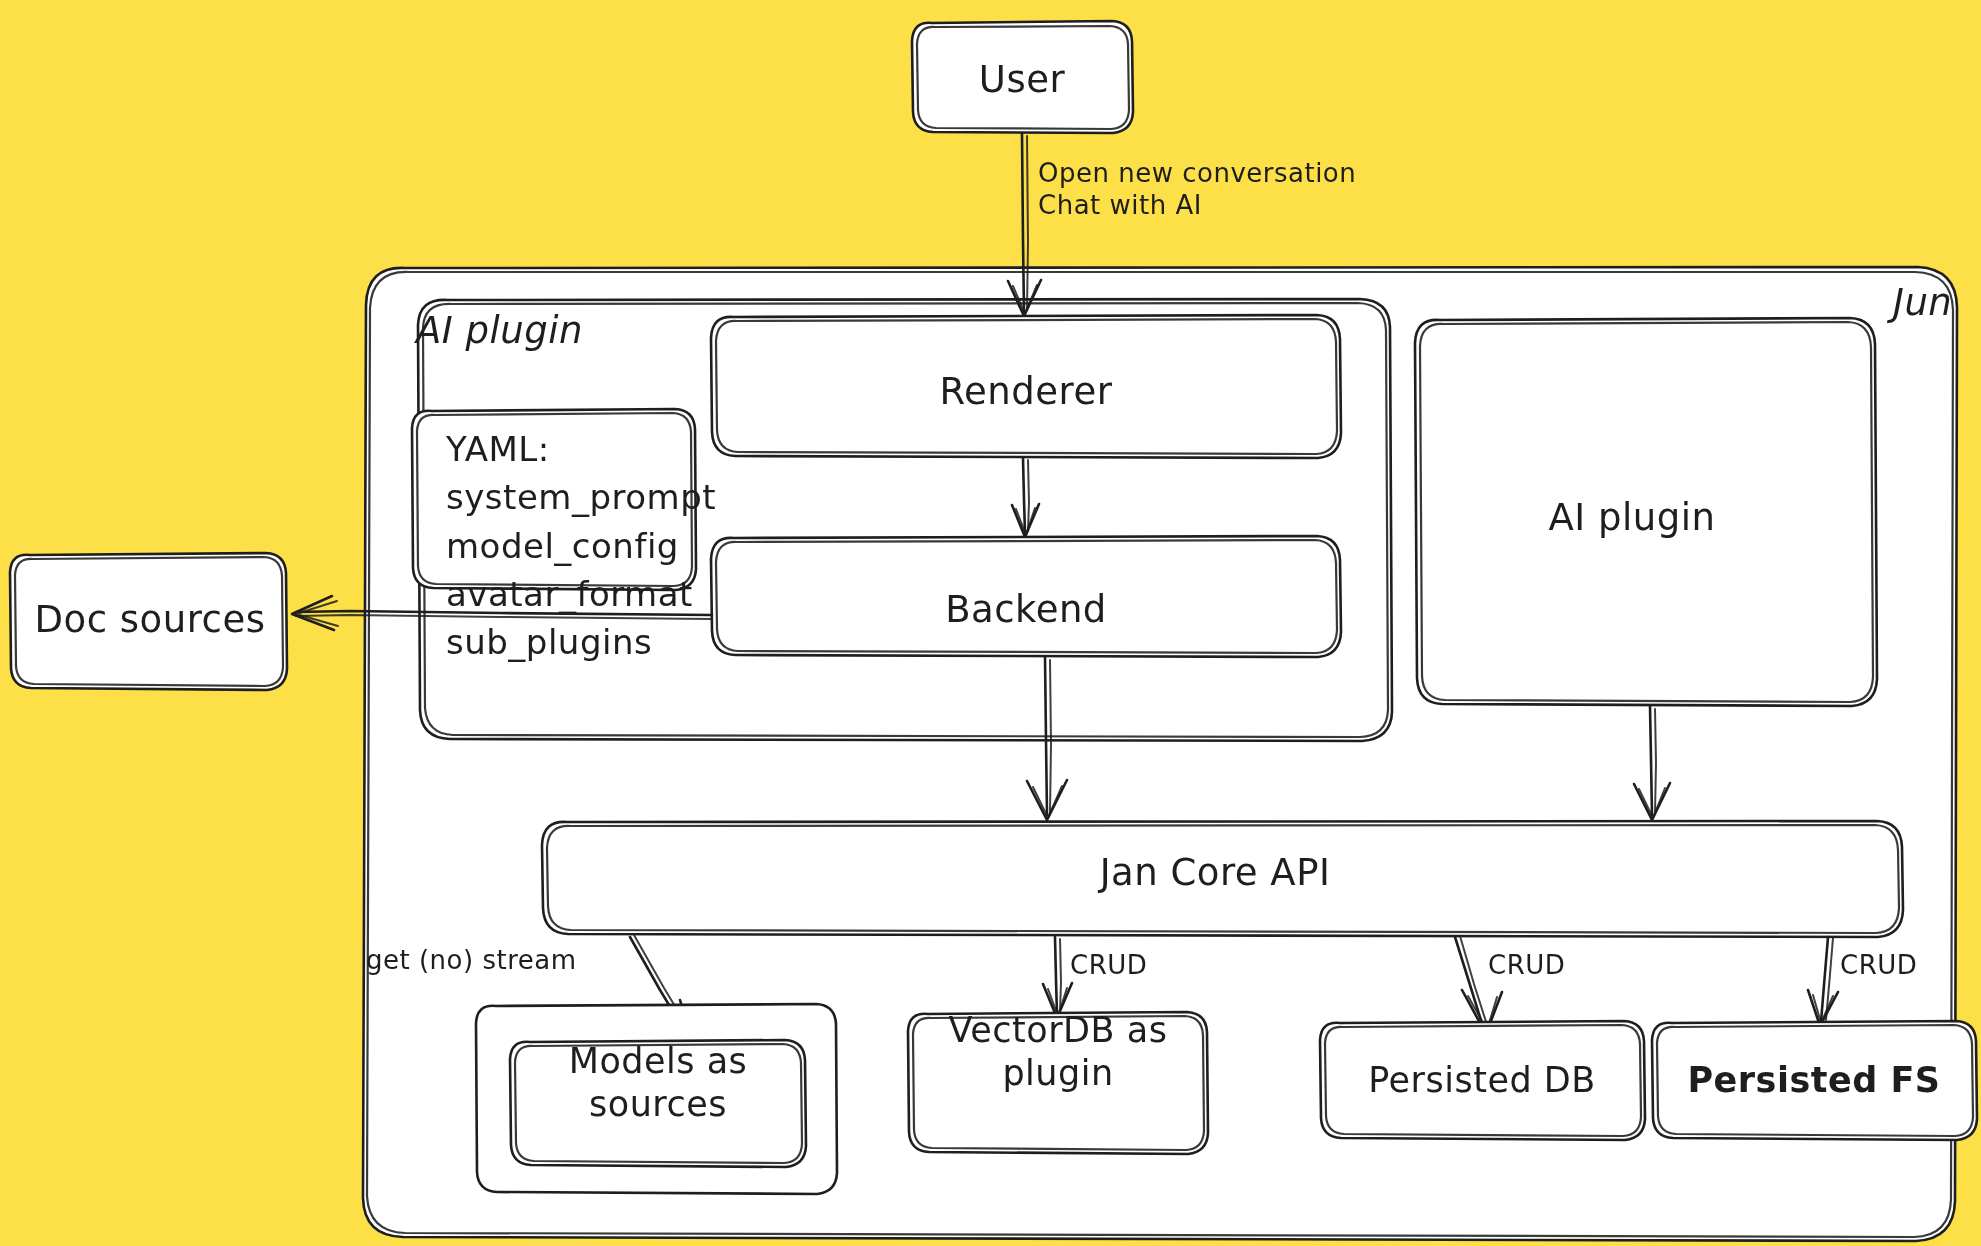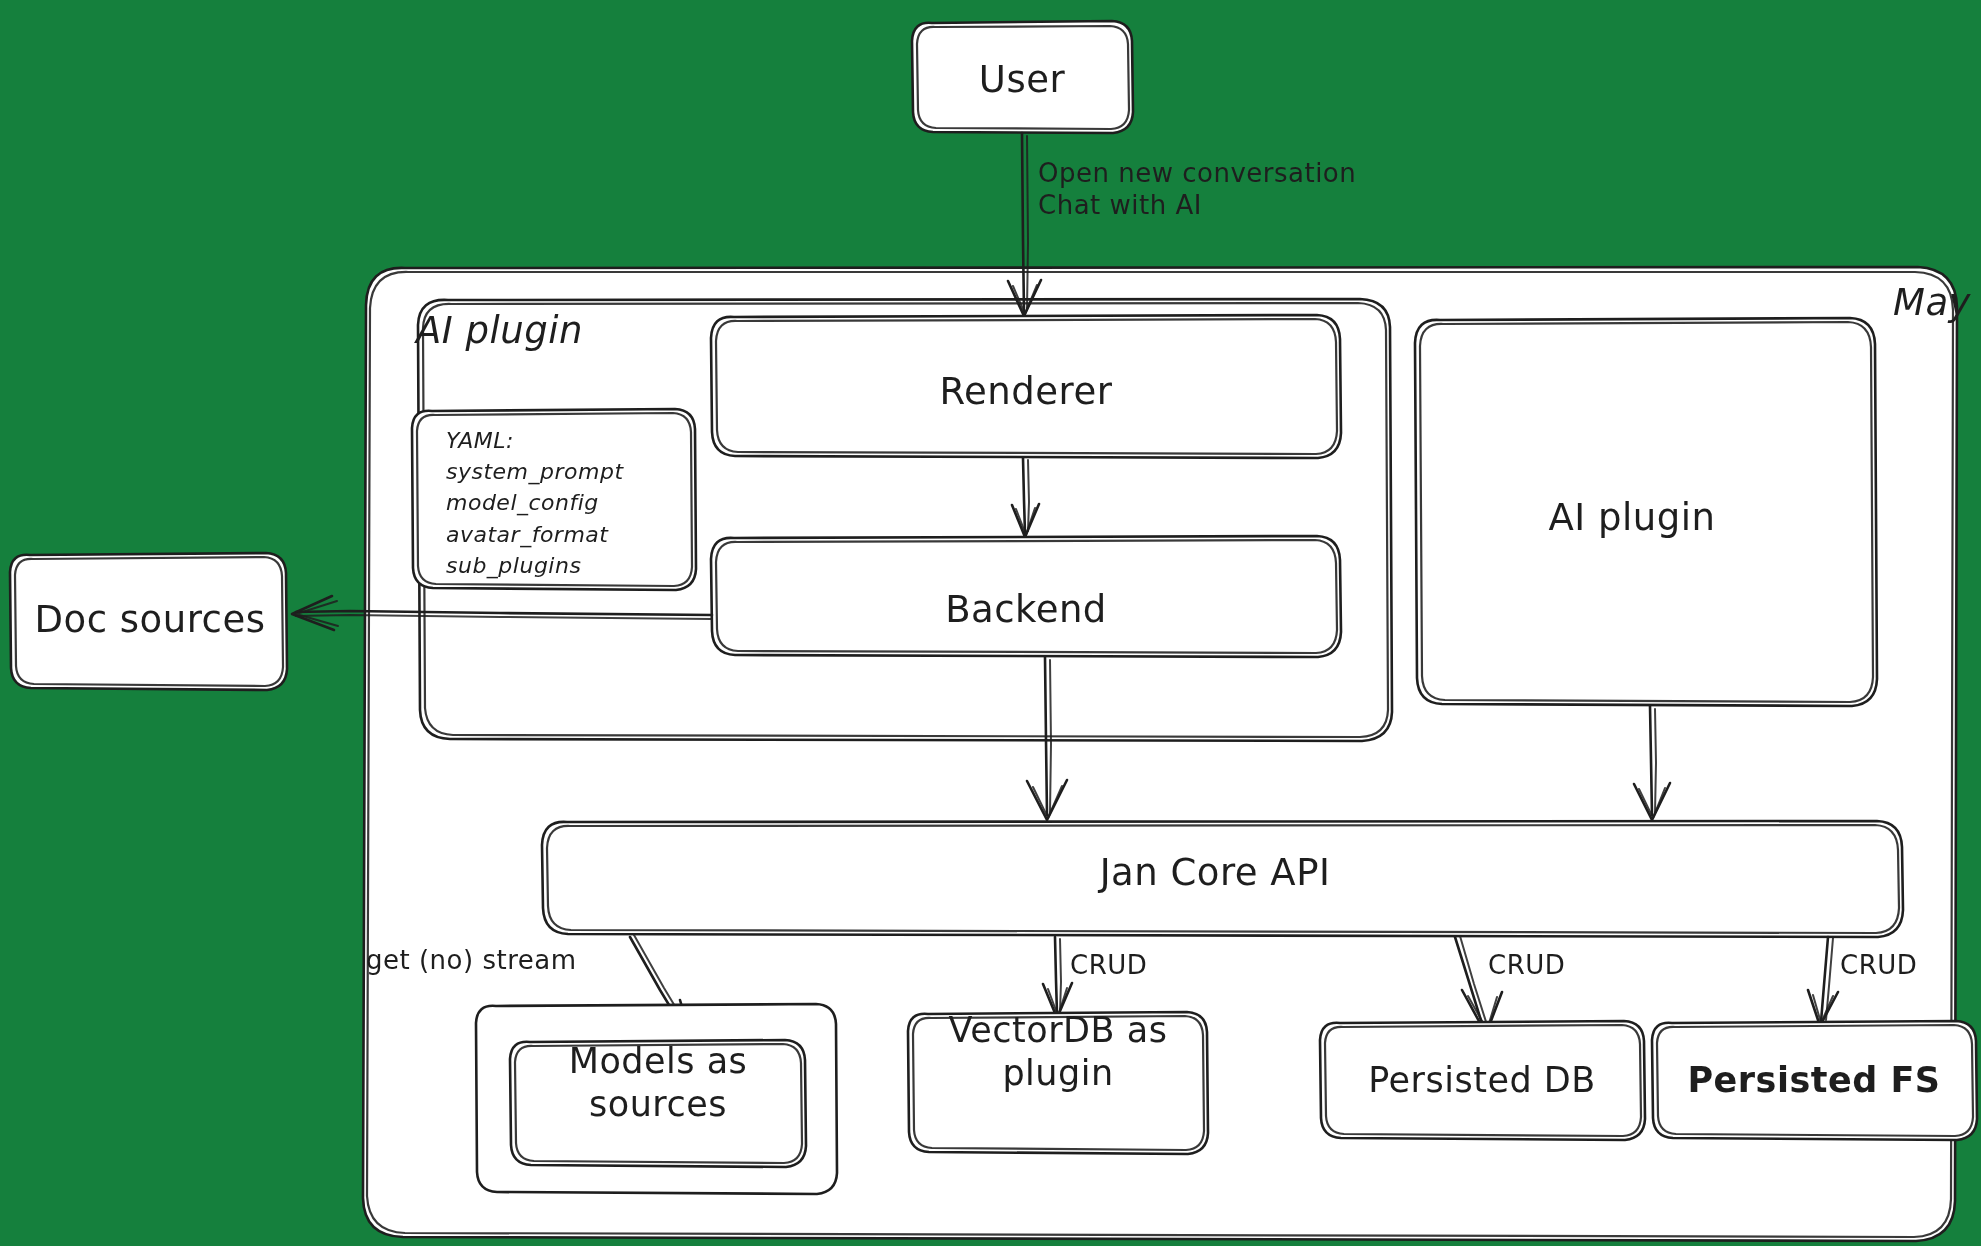--- a/index.html
+++ b/index.html
@@ -4,21 +4,21 @@
 <style>
   html, body {
     margin: 0;
     padding: 0;
     background: #ffffff;
   }
   #canvas {
     position: relative;
     width: 1981px;
     height: 1246px;
-    background: #15803d;
+    background: #fde047;
     font-family: "DejaVu Sans", sans-serif;
     overflow: hidden;
   }
   #sketch {
     position: absolute;
     left: 0; top: 0;
     width: 1981px;
     height: 1246px;
   }
   .lbl {
@@ -30,21 +30,21 @@
     pointer-events: none;
     letter-spacing: 0.5px;
   }
   .ctr {
     text-align: center;
     transform: translate(-50%, -50%);
   }
   .node-label { font-size: 37px; }
   .group-label { font-size: 37px; font-style: italic; }
   .edge-label { font-size: 26px; }
-  .yaml-label { font-size: 22px; font-style: italic; line-height: 1.42; }
+  .yaml-label { font-size: 34px; line-height: 1.42; }
   .small-node { font-size: 35px; }
 </style>
 </head>
 <body>
 
 <div id="canvas">
 
   <svg id="sketch" viewBox="0 0 1981 1246">
     <defs>
       <style>
@@ -180,21 +180,21 @@
     </g>
 
     <g>
       <path class="bx" d="M1672,1023 Q1653,1021 1652,1040 L1653,1118 Q1654,1137 1673,1138 L1957,1140 Q1976,1138 1977,1119 L1976,1041 Q1975,1022 1956,1021 Z"></path>
       <path class="bx2" d="M1675,1027 Q1658,1026 1657,1043 L1658,1116 Q1659,1133 1676,1134 L1955,1136 Q1972,1135 1973,1117 L1972,1044 Q1971,1026 1954,1025 Z"></path>
     </g>
   </svg>
 
   <div class="lbl node-label ctr" style="left:1022px; top:80px;">User</div>
 
-  <div class="lbl group-label" style="left:1893px; top:280px;">May</div>
+  <div class="lbl group-label" style="left:1893px; top:280px;">Jun</div>
 
   <div class="lbl group-label" style="left:416px; top:308px;">AI plugin</div>
 
   <div class="lbl edge-label" style="left:1038px; top:158px;">Open new conversation
 Chat with AI</div>
 
   <div class="lbl node-label ctr" style="left:1026px; top:392px;">Renderer</div>
 
   <div class="lbl node-label ctr" style="left:1026px; top:610px;">Backend</div>
 

